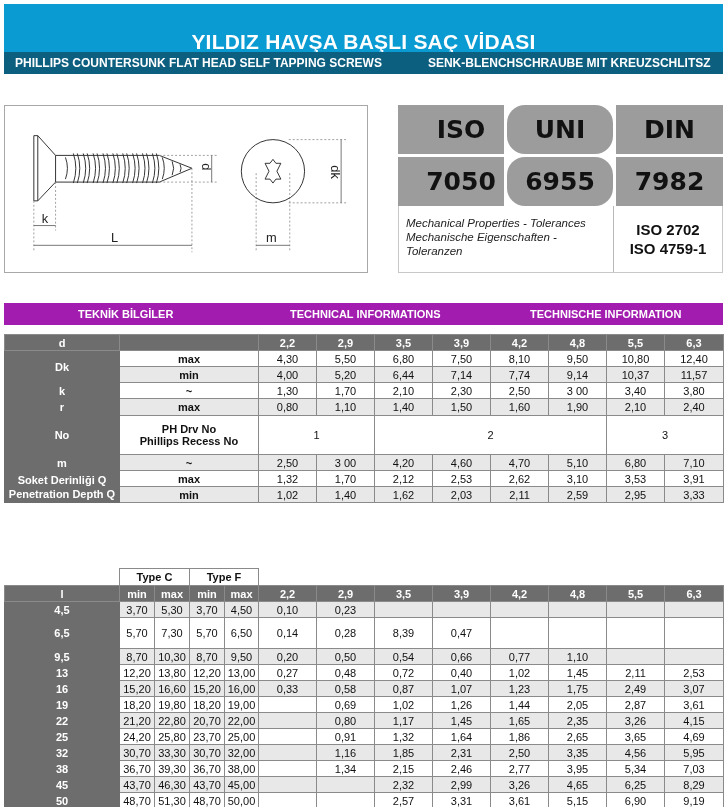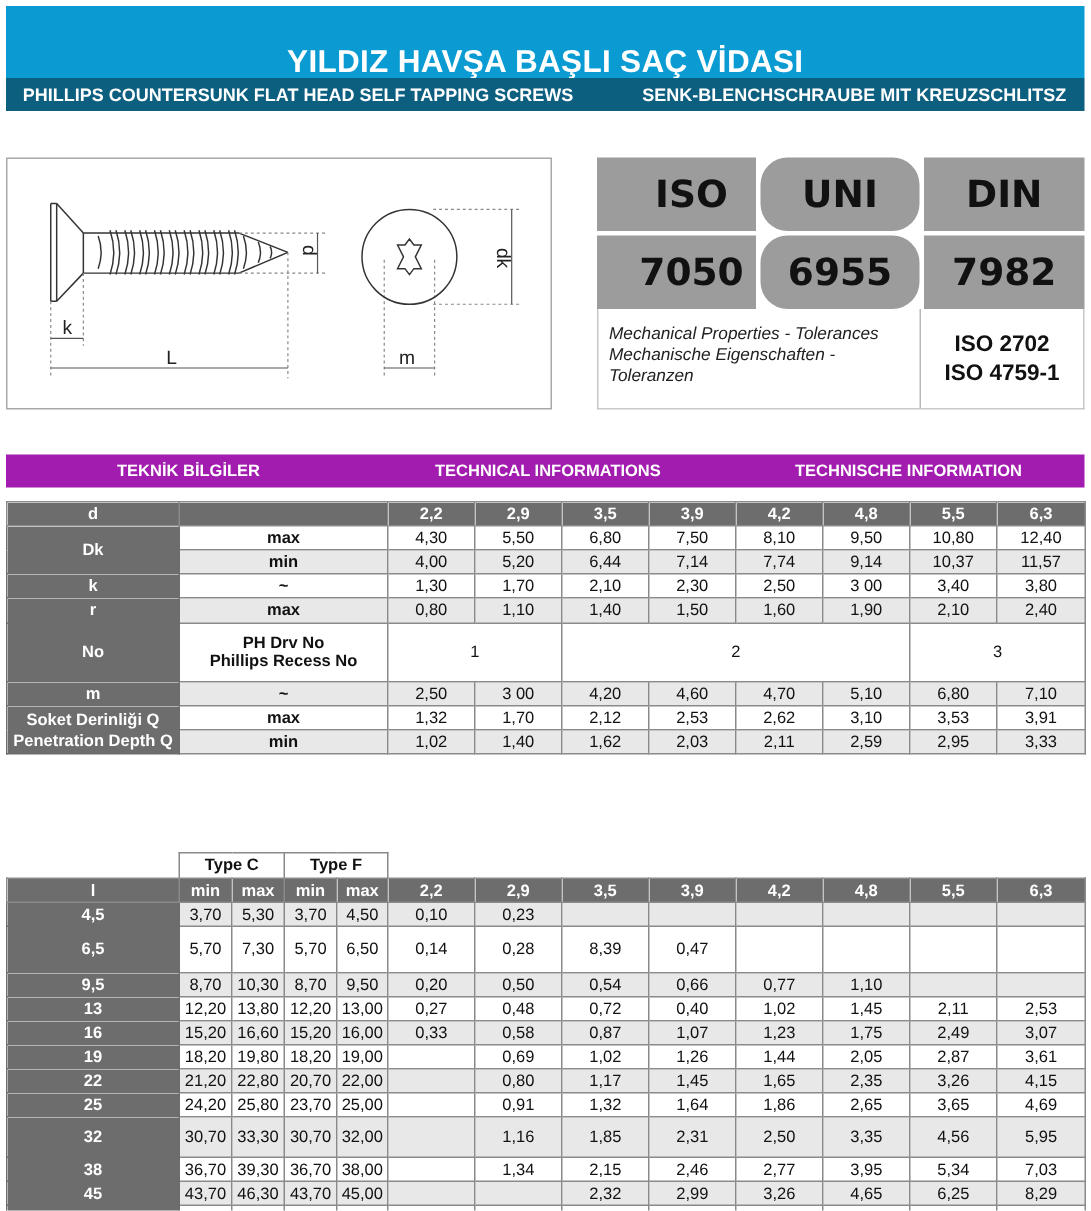--- a/index.html
+++ b/index.html
@@ -14,21 +14,21 @@
       background: #0a9bd3; color: #fff;
       font-weight: bold; font-size: 21px;
       display: flex; align-items: center; justify-content: center;
       padding-top: 28px;
       letter-spacing: 0.2px;
     }
     .sub-bar {
       position: absolute; left: 4px; top: 52px; width: 719px; height: 22px;
       background: #0d5f80; color: #fff;
       font-weight: bold; font-size: 12px;
-      display: flex; align-items: center; justify-content: center;
+      display: flex; align-items: center; justify-content: flex-start;
       padding: 0 12px 0 11px;
       gap: 46px;
     }
     .diagram {
       position: absolute; left: 4px; top: 105px; width: 364px; height: 168px;
       border: 1px solid #a8a8a8; background: #fff;
     }
     .diagram svg { width: 100%; height: 100%; }
     .std-box {
       position: absolute; left: 398px; top: 105px; width: 325px; height: 168px;
@@ -453,21 +453,21 @@
         <td>25,00</td>
         <td></td>
         <td>0,91</td>
         <td>1,32</td>
         <td>1,64</td>
         <td>1,86</td>
         <td>2,65</td>
         <td>3,65</td>
         <td>4,69</td>
       </tr>
-      <tr class="g" style="height: 27px; padding-left: 28px;">
+      <tr class="g" style="height: 16px; padding-left: 28px;">
         <td class="lab">32</td>
         <td>30,70</td>
         <td>33,30</td>
         <td>30,70</td>
         <td>32,00</td>
         <td></td>
         <td>1,16</td>
         <td>1,85</td>
         <td>2,31</td>
         <td>2,50</td>

